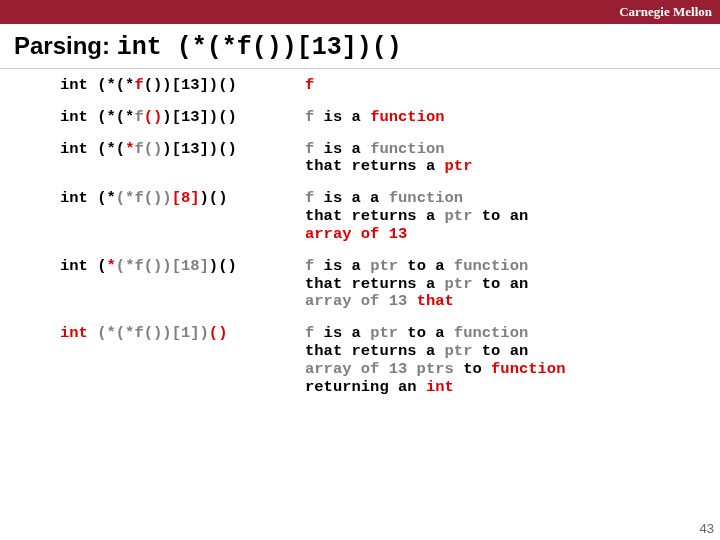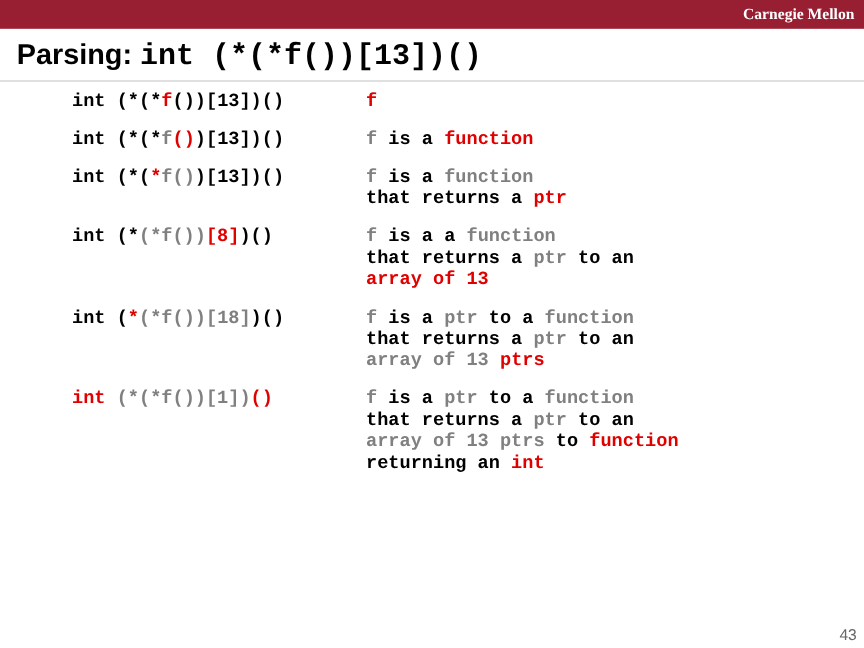--- a/index.html
+++ b/index.html
@@ -90,21 +90,21 @@
   <div class="row">
     <div class="lhs"><span>int (*(<span class="hl">*</span><span class="gray">f()</span>)[13])()</span></div>
     <div class="rhs"><span class="gray">f</span> is a <span class="gray">function</span><br>that returns a <span class="hl">ptr</span></div>
   </div>
   <div class="row">
     <div class="lhs"><span>int (*<span class="gray">(*f())</span><span class="hl">[8]</span>)()</span></div>
     <div class="rhs"><span class="gray">f</span> is a a <span class="gray">function</span><br>that returns a <span class="gray">ptr</span> to an<br><span class="hl">array of 13</span></div>
   </div>
   <div class="row">
     <div class="lhs"><span>int (<span class="hl">*</span><span class="gray">(*f())[18]</span>)()</span></div>
-    <div class="rhs"><span class="gray">f</span> is a <span class="gray">ptr</span> to a <span class="gray">function</span><br>that returns a <span class="gray">ptr</span> to an<br><span class="gray">array of 13</span> <span class="hl">ptrs</span></div>
+    <div class="rhs"><span class="gray">f</span> is a <span class="gray">ptr</span> to a <span class="gray">function</span><br>that returns a <span class="gray">ptr</span> to an<br><span class="gray">array of 13</span> <span class="hl">that</span></div>
   </div>
   <div class="row">
     <div class="lhs"><span><span class="hl">int</span> <span class="gray">(*(*f())[1])</span><span class="hl">()</span></span></div>
     <div class="rhs"><span class="gray">f</span> is a <span class="gray">ptr</span> to a <span class="gray">function</span><br>that returns a <span class="gray">ptr</span> to an<br><span class="gray">array of 13 ptrs</span> to <span class="hl">function</span><br>returning an <span class="hl">int</span></div>
   </div>
 </div>
 
 <div class="slide-num">43</div>
 
 </body></html>

